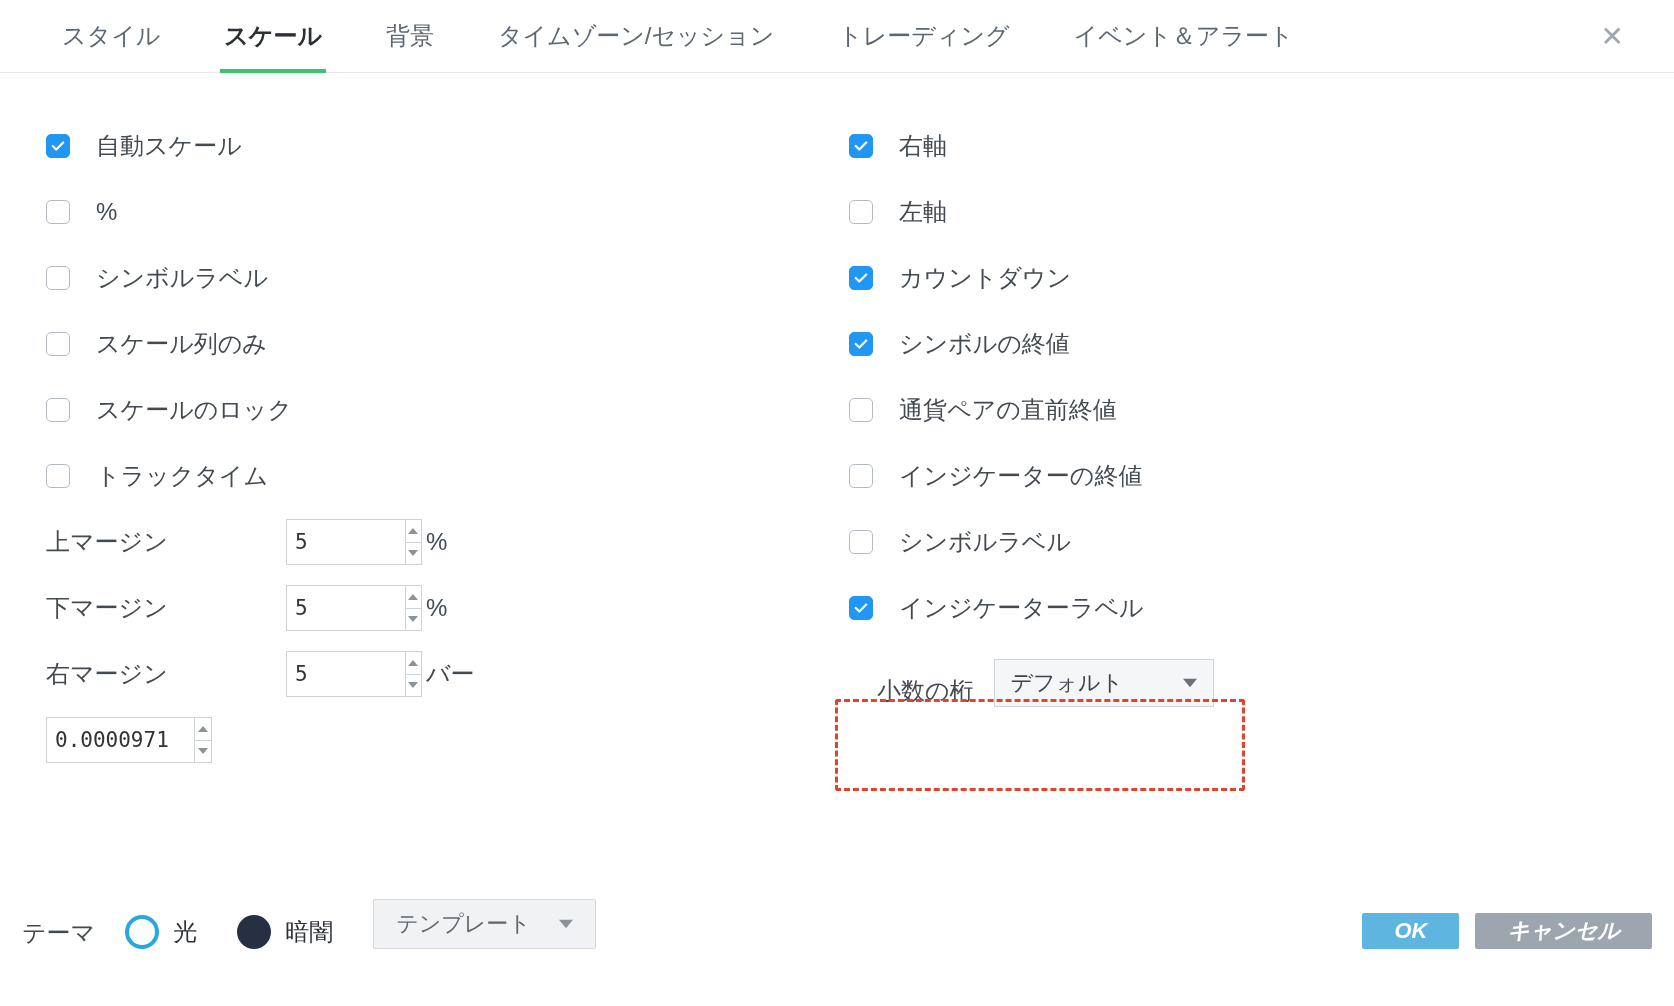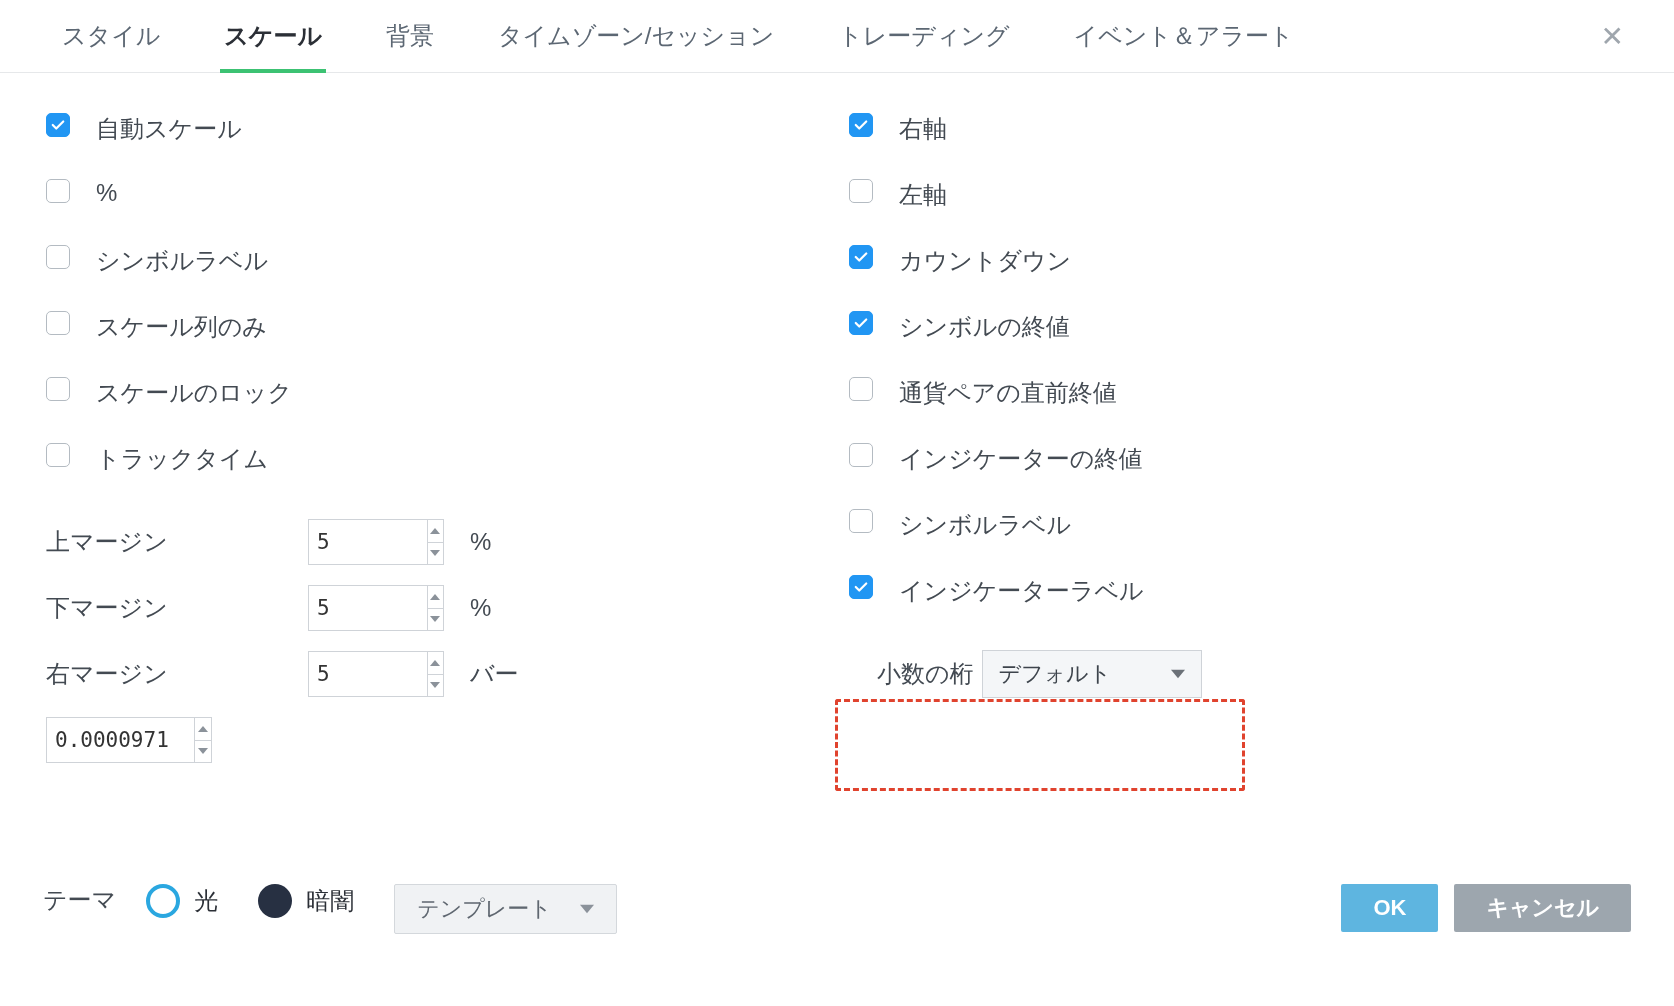--- a/index.html
+++ b/index.html
@@ -6,56 +6,56 @@
   .dialog{width:1674px;height:1006px;position:relative;box-sizing:border-box;}
   
   .tabbar{display:flex;align-items:center;border-bottom:1px solid #e6e8ea;padding:0 30px;text-align:center;}
   .tab{padding:20px 32px;font-size:24px;color:#5c6773;cursor:pointer;position:relative;}
   .tab.active{color:#2b2f36;font-weight:600;}
   .tab.active::after{content:"";position:absolute;left:28px;right:28px;bottom:-1px;height:4px;background:#3cc273;}
   .close-x{margin-left:auto;font-size:28px;color:#9fa6ad;padding:10px 20px;cursor:pointer;}
   
   .content{display:flex;padding:40px 46px 0 46px;gap:24px;position:relative;}
   .col{flex:1;}
-  .row{display:flex;align-items:flex-start;height:66px;}
+  .row{display:flex;align-items:center;height:66px;}
   .cbx{width:22px;height:22px;border-radius:5px;border:1.5px solid #b4bbc2;margin-right:26px;background:#fff;display:flex;align-items:center;justify-content:center;flex:none;}
   .cbx.checked{background:#2196f3;border-color:#2196f3;}
   .cbx.checked svg{display:block;}
   .cbx svg{display:none;width:14px;height:14px;}
   .opt-label{font-size:24px;color:#434a52;}
   
-  .numrow{display:flex;align-items:center;height:66px;gap:22px;}
+  .numrow{display:flex;align-items:center;height:66px;}
   .numrow-label{font-size:24px;width:240px;}
   .spinbox{display:flex;align-items:stretch;border:1px solid #cfd3d8;height:44px;background:#fff;}
   .spinbox.w1{width:134px;}
   .spinbox.w2{width:164px;}
   .spinbox input{border:none;font-size:21px;font-family:Menlo,Monaco,monospace;padding:0 8px;width:100%;outline:none;color:#333;}
   .spin-btns{display:flex;flex-direction:column;border-left:1px solid #cfd3d8;width:20px;}
   .spin-btn{flex:1;display:flex;align-items:center;justify-content:center;cursor:pointer;}
   .spin-btn:first-child{border-bottom:1px solid #cfd3d8;}
   .spin-btn svg{width:10px;height:6px;}
   .unit{font-size:24px;margin-left:4px;}
   
-  .decimal-row{display:flex;align-items:center;gap:8px;height:66px;padding-left:28px;}
+  .decimal-row{display:flex;align-items:flex-end;gap:20px;height:66px;padding-left:28px;}
   .decimal-label{font-size:24px;}
   .dropdown{display:flex;align-items:center;justify-content:space-between;border:1px solid #cfd3d8;background:#f4f6f8;height:46px;padding:0 16px;min-width:186px;cursor:pointer;font-size:22px;color:#3d444c;}
   .dropdown svg{width:14px;height:10px;margin-left:14px;}
   .highlight-box{position:absolute;border:3px dashed #e0432e;pointer-events:none;border-radius:3px;}
   
-  .footer{position:absolute;left:0;right:0;bottom:72px;display:flex;align-items:flex-start;padding:0 43px;}
+  .footer{position:absolute;left:0;right:0;bottom:57px;display:flex;align-items:flex-end;padding:0 22px;}
   .theme-label{font-size:24px;margin-right:30px;}
   .radio{width:34px;height:34px;border-radius:50%;margin-right:14px;box-sizing:border-box;cursor:pointer;}
   .radio.light{border:4px solid #2aa7e0;background:#fff;}
   .radio.dark{background:#273042;}
   .radio-group{display:flex;align-items:center;margin-right:40px;}
   .radio-text{font-size:24px;color:#2b2f36;}
   .template-btn{display:flex;align-items:center;gap:28px;background:#f0f2f4;border:1px solid #d4d8dc;height:48px;padding:0 22px;font-size:22px;color:#5f6770;cursor:pointer;border-radius:2px;}
   .template-btn svg{width:14px;height:10px;}
   .footer-spacer{flex:1;}
-  .btn{height:48px;padding:0 32px;font-size:22px;border:none;cursor:pointer;border-radius:2px;}
+  .btn{height:36px;padding:0 32px;font-size:22px;border:none;cursor:pointer;border-radius:2px;font-style:italic;}
   .btn-ok{background:#5eb5e0;color:#fff;margin-right:16px;font-weight:600;}
   .btn-cancel{background:#9da6ae;color:#fff;font-weight:600;}
 </style>
 </head>
 <body>
 
 <div class="dialog">
 
   <div class="tabbar">
     <div class="tab">スタイル</div>

